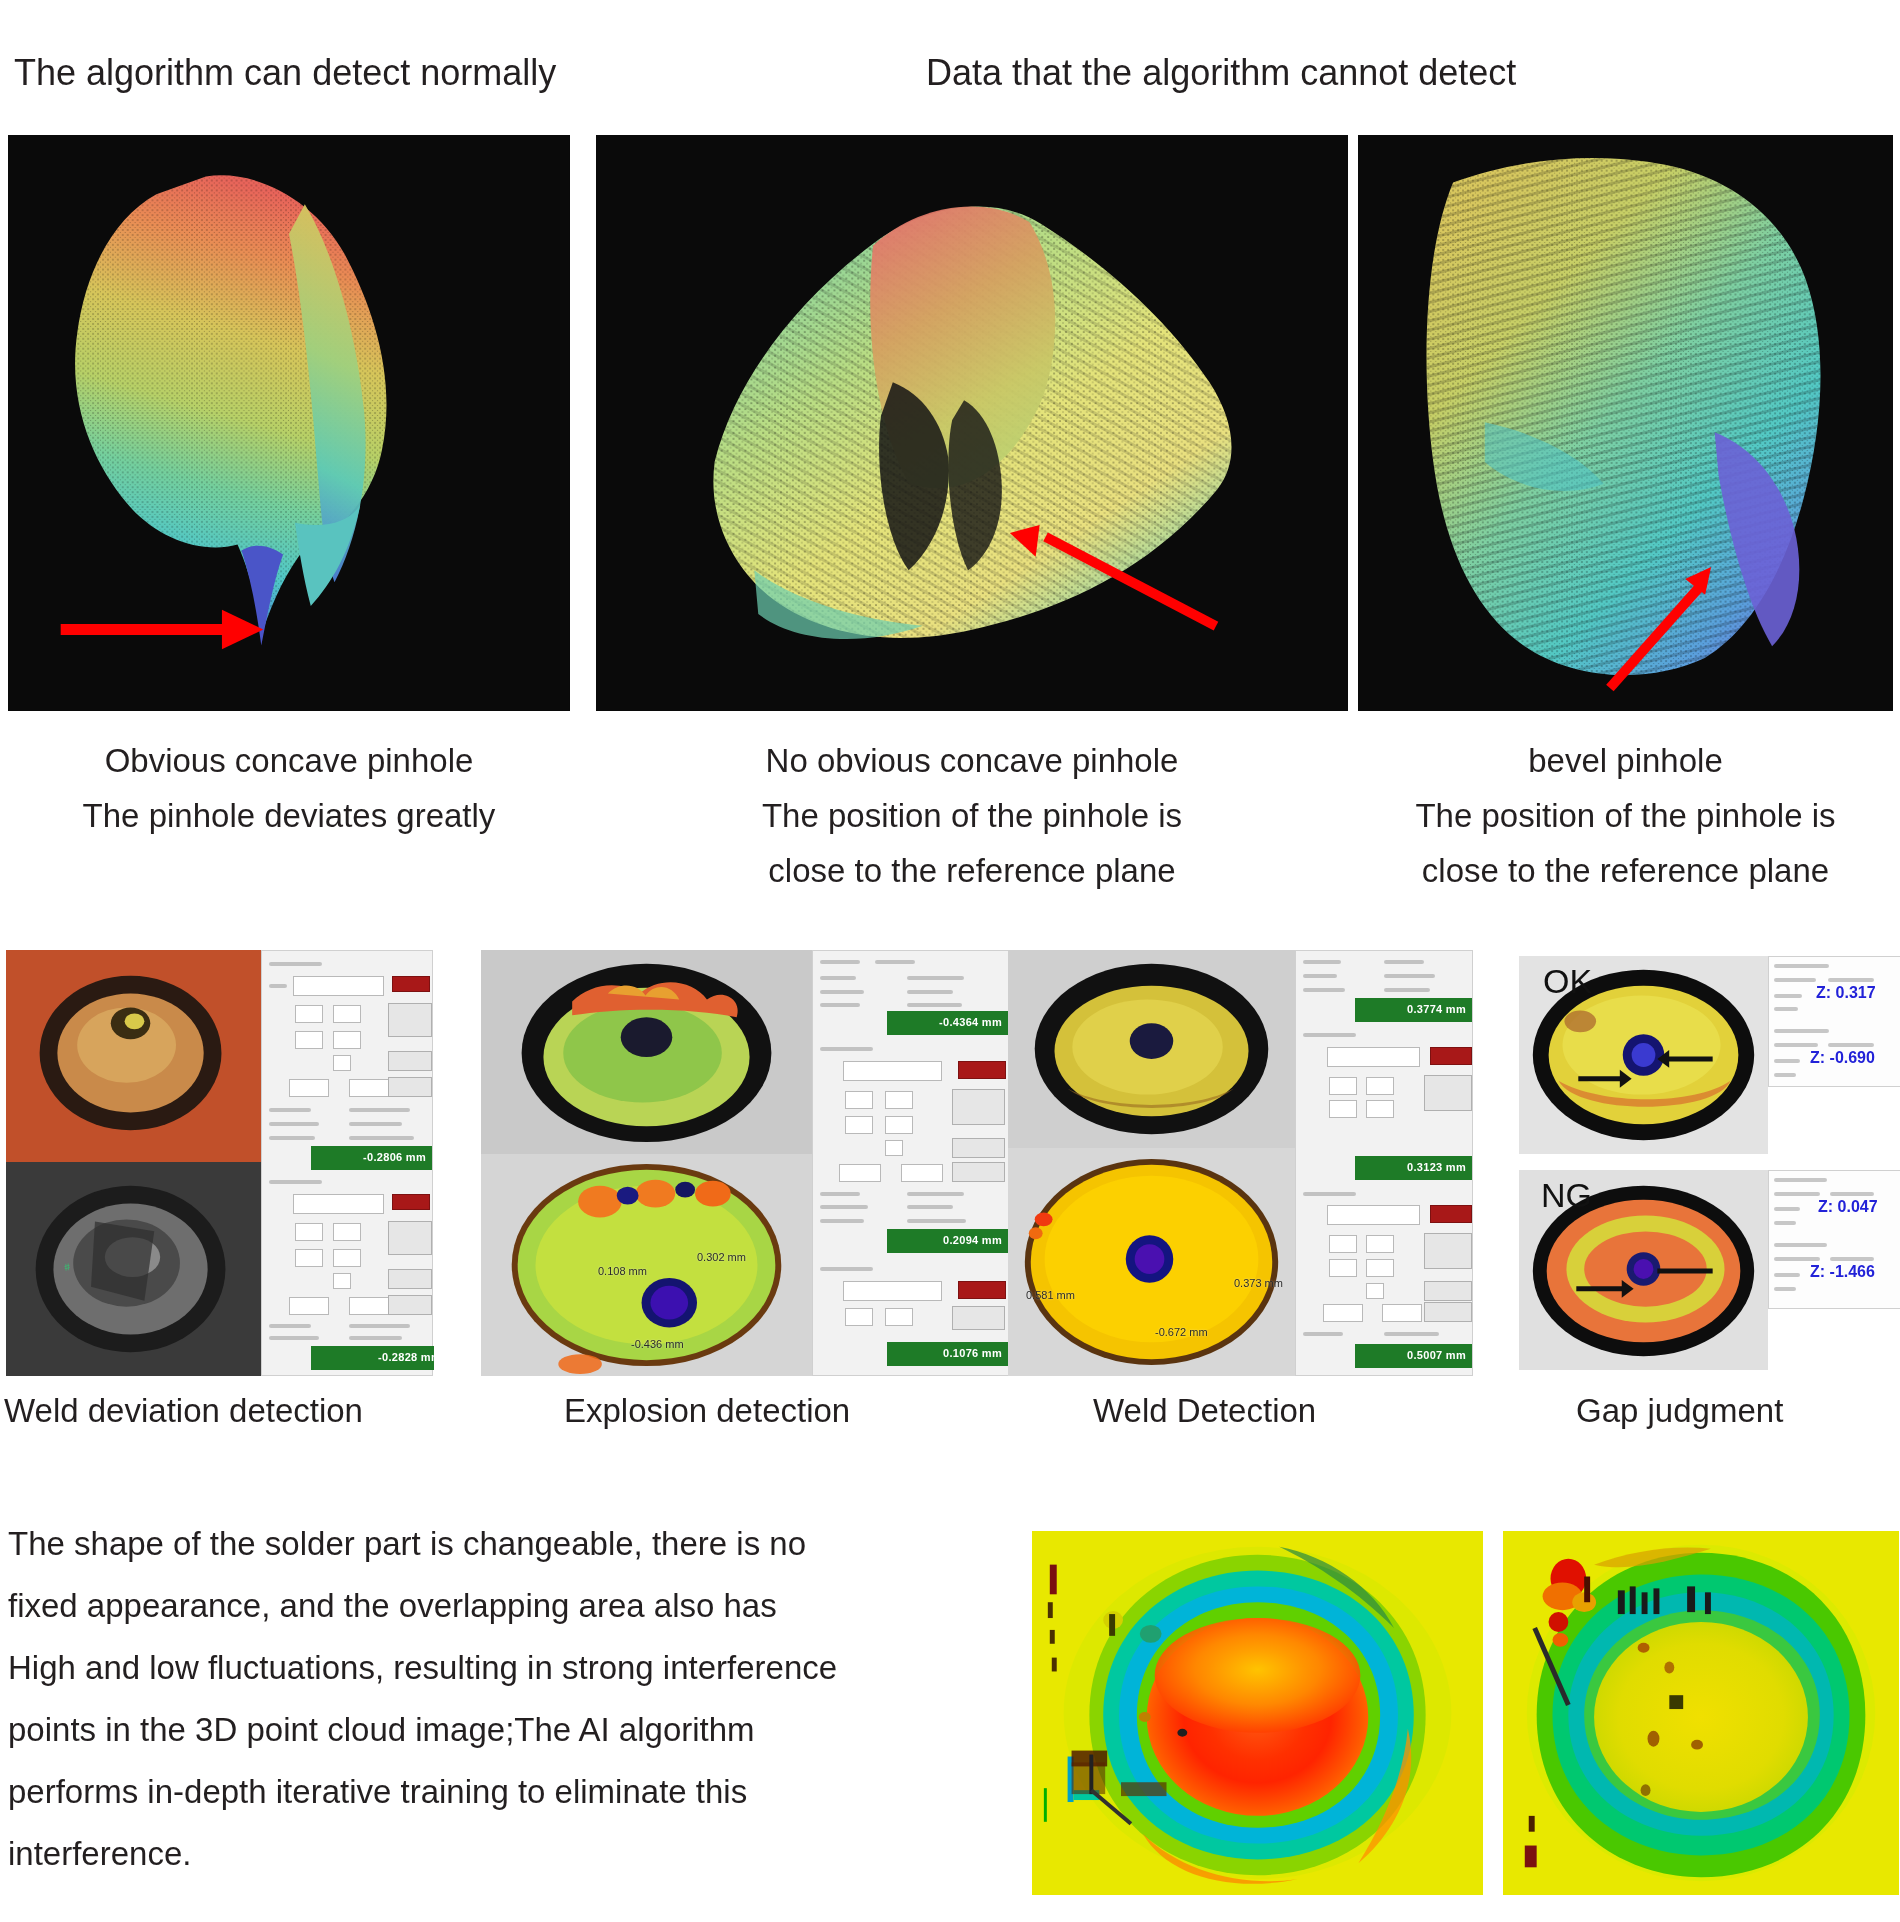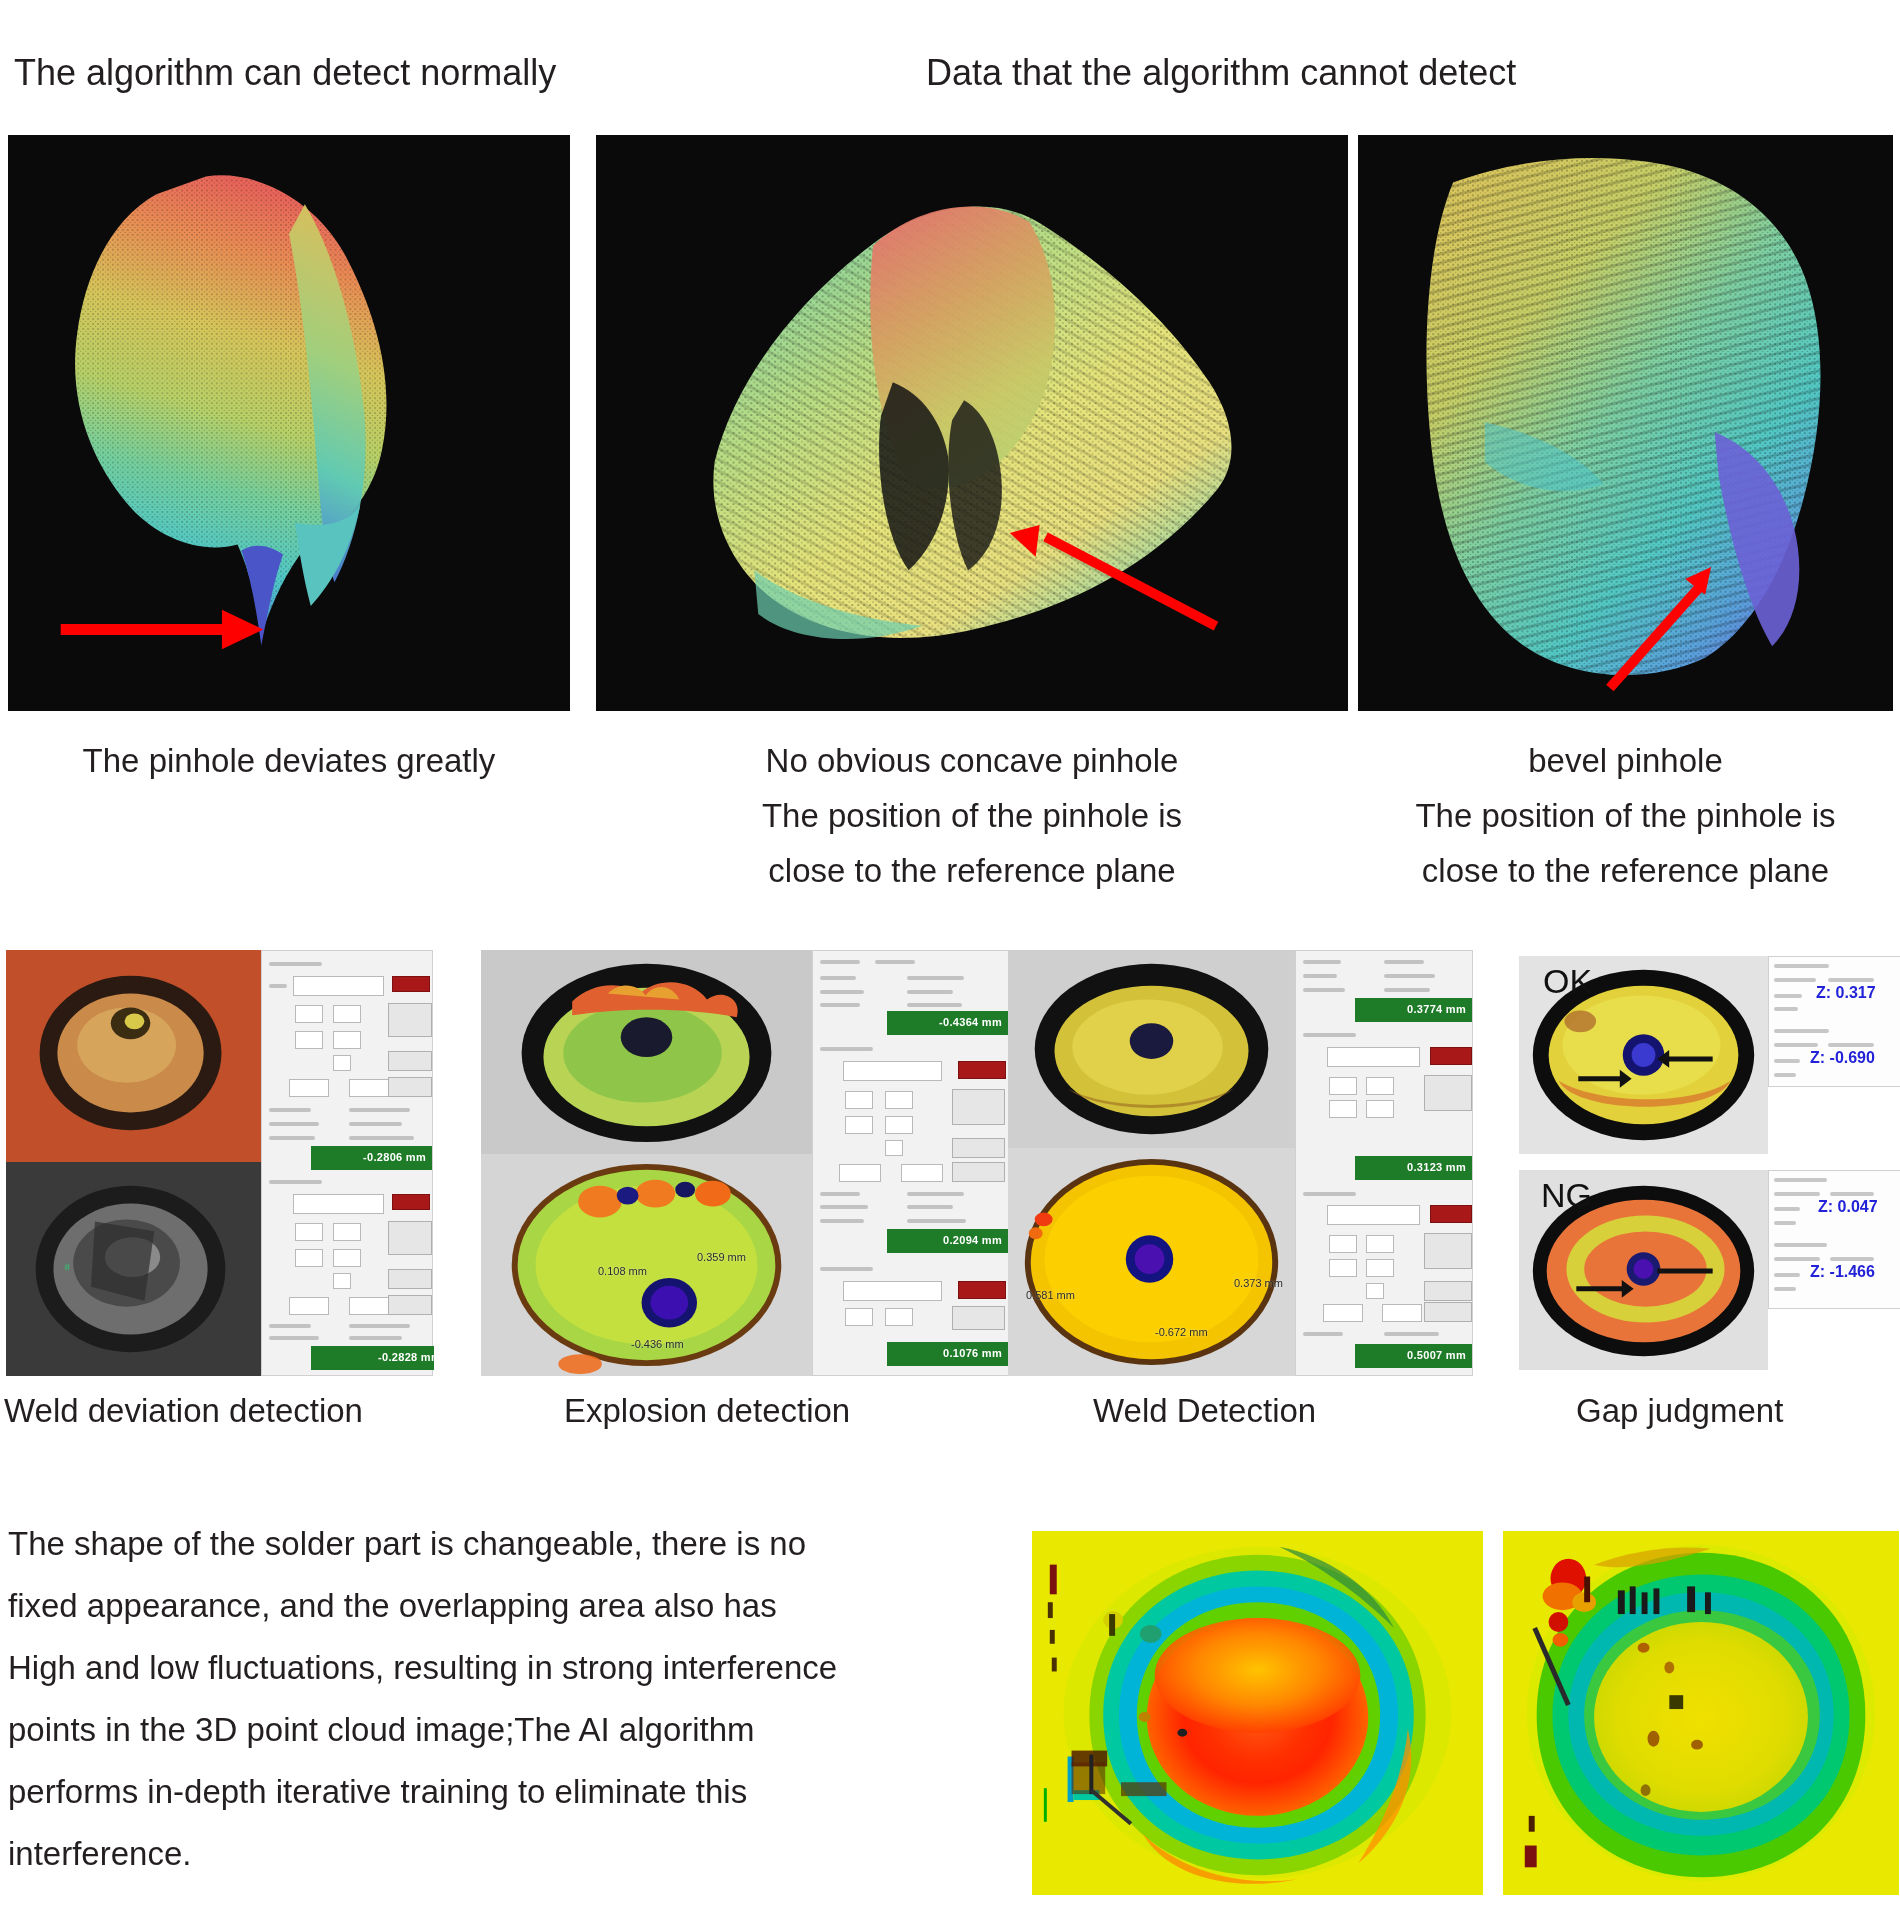--- a/index.html
+++ b/index.html
@@ -226,20 +226,21 @@
              C392 472 374 400 364 344 Z" fill="#6b62d6" opacity="0.9"></path>
     <path d="M128 290 C176 300 222 322 248 352 C206 368 158 356 128 330 Z" fill="#4ec3c7" opacity="0.55"></path>
   </svg>
   <svg class="arrow-svg" style="left:236px; top:428px; width:129px; height:129px;" viewBox="0 0 130 130">
     <line x1="16" y1="126" x2="110" y2="20" stroke="#ff0000" stroke-width="10"></line>
     <polygon points="118,4 92,16 112,32" fill="#ff0000"></polygon>
   </svg>
 </div>
 
 <div class="cap1 cap1-a">
+  <div>Obvious concave pinhole</div>
   <div>The pinhole deviates greatly</div>
 </div>
 <div class="cap1 cap1-b">
   <div>No obvious concave pinhole</div>
   <div>The position of the pinhole is</div>
   <div>close to the reference plane</div>
 </div>
 <div class="cap1 cap1-c">
   <div>bevel pinhole</div>
   <div>The position of the pinhole is</div>
@@ -327,21 +328,21 @@
     <ellipse cx="120" cy="48" rx="22" ry="16" fill="#f07a20"></ellipse>
     <ellipse cx="176" cy="40" rx="20" ry="14" fill="#f07a20"></ellipse>
     <ellipse cx="234" cy="40" rx="18" ry="13" fill="#f06a18"></ellipse>
     <ellipse cx="148" cy="42" rx="11" ry="9" fill="#1a1a80"></ellipse>
     <ellipse cx="206" cy="36" rx="10" ry="8" fill="#151560"></ellipse>
     <ellipse cx="190" cy="150" rx="28" ry="25" fill="#141470"></ellipse>
     <ellipse cx="190" cy="150" rx="19" ry="17" fill="#3c10b0"></ellipse>
     <ellipse cx="100" cy="212" rx="22" ry="10" fill="#f06a18" opacity="0.85"></ellipse>
   </svg>
   <div class="heat-note" style="left:117px; top:315px;">0.108 mm</div>
-  <div class="heat-note" style="left:216px; top:301px;">0.359 mm</div>
+  <div class="heat-note" style="left:216px; top:301px;">0.302 mm</div>
   <div class="heat-note" style="left:150px; top:388px;">-0.436 mm</div>
 
   <div class="form-box" style="left:331px; top:0; width:204px; height:426px;"></div>
   <div class="blur-line" style="left:339px; top:10px; width:40px;"></div>
   <div class="blur-line" style="left:394px; top:10px; width:40px;"></div>
   <div class="blur-line" style="left:339px; top:26px; width:36px;"></div>
   <div class="blur-line" style="left:426px; top:26px; width:57px;"></div>
   <div class="blur-line" style="left:339px; top:40px; width:44px;"></div>
   <div class="blur-line" style="left:426px; top:40px; width:46px;"></div>
   <div class="blur-line" style="left:339px; top:53px; width:40px;"></div>

